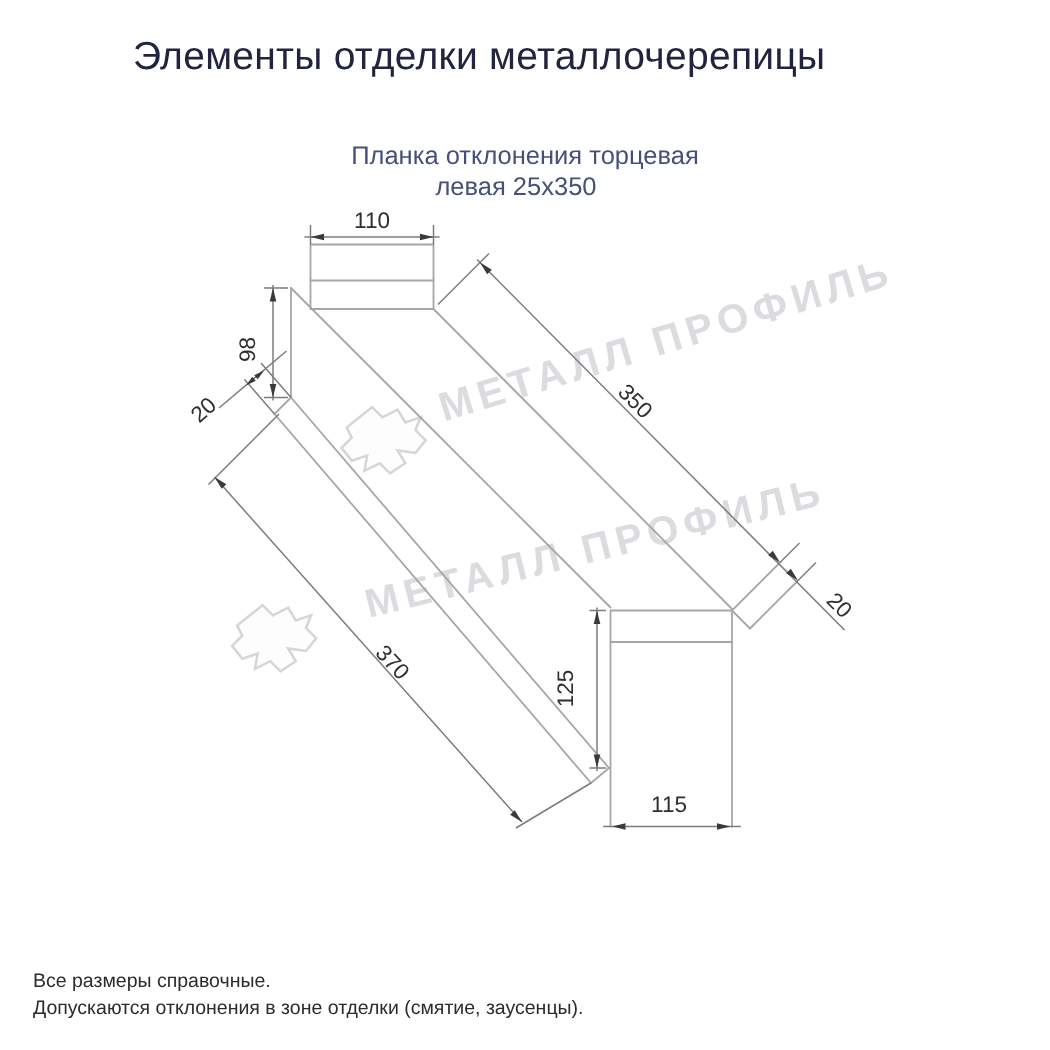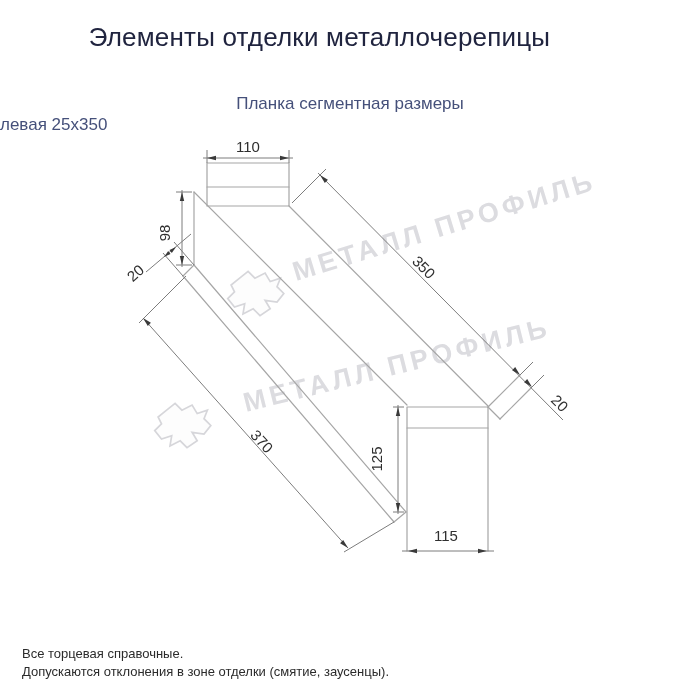--- a/index.html
+++ b/index.html
@@ -2,34 +2,34 @@
 <html><head>
 <meta charset="utf-8">
 <style>
   html,body{margin:0;padding:0;background:#ffffff;}
   .canvas{position:relative;width:700px;height:700px;background:#ffffff;overflow:hidden;
           font-family:"Liberation Sans", sans-serif;}
   .page-title{position:absolute;left:0;top:22px;width:639px;text-align:center;
               font-size:26px;font-weight:400;letter-spacing:0.2px;color:#20243f;}
   .sub1{position:absolute;left:0;top:94px;width:700px;text-align:center;
         font-size:17px;color:#45507a;}
-  .sub2{position:absolute;left:0;top:115px;width:688px;text-align:left;
+  .sub2{position:absolute;left:0;top:115px;width:688px;text-align:center;
         font-size:17px;color:#45507a;}
   .notes{position:absolute;left:22px;top:645px;font-size:13px;color:#2b2b2b;line-height:18px;}
   svg text{font-family:"Liberation Sans", sans-serif;}
   .dim-label{font-size:15px;fill:#2f2f2f;}
   .wm-text{font-size:27px;font-weight:700;letter-spacing:4px;fill:#dcdce0;}
 </style>
 </head>
 <body>
 
 <div class="canvas">
 
   <div class="page-title">Элементы отделки металлочерепицы</div>
-  <div class="sub1">Планка сегментная размеры</div>
+  <div class="sub1">Планка отклонения торцевая</div>
   <div class="sub2">левая 25х350</div>
 
   <svg width="700" height="700" viewBox="0 0 700 700">
 
     <g transform="translate(226,268) scale(0.85)" fill="#fdfdfd" stroke="#d6d6da" stroke-width="2">
       <path d="M16,12 L6,20 L10,28 L2,36 L10,46 L22,42 L20,54 L32,48 L40,56 L52,48 L46,38 L60,40 L68,30 L60,22 L64,12 L52,16 L46,6 L34,12 L26,4 Z"></path>
     </g>
     <g transform="translate(296,281) rotate(-17)">
       <text class="wm-text" x="0" y="0">МЕТАЛЛ ПРОФИЛЬ</text>
     </g>
@@ -103,16 +103,16 @@
       <text class="dim-label" transform="translate(139,277) rotate(-42)">20</text>
       <text class="dim-label" transform="translate(420,271) rotate(45)">350</text>
       <text class="dim-label" transform="translate(258,445) rotate(47)">370</text>
       <text class="dim-label" transform="translate(382,459) rotate(-90)">125</text>
       <text class="dim-label" x="446" y="541">115</text>
       <text class="dim-label" transform="translate(556,407) rotate(45)">20</text>
     </g>
   </svg>
 
   <div class="notes">
-    <div>Все торцевая справочные.</div>
+    <div>Все размеры справочные.</div>
     <div>Допускаются отклонения в зоне отделки (смятие, заусенцы).</div>
   </div>
 </div>
 
 </body></html>

